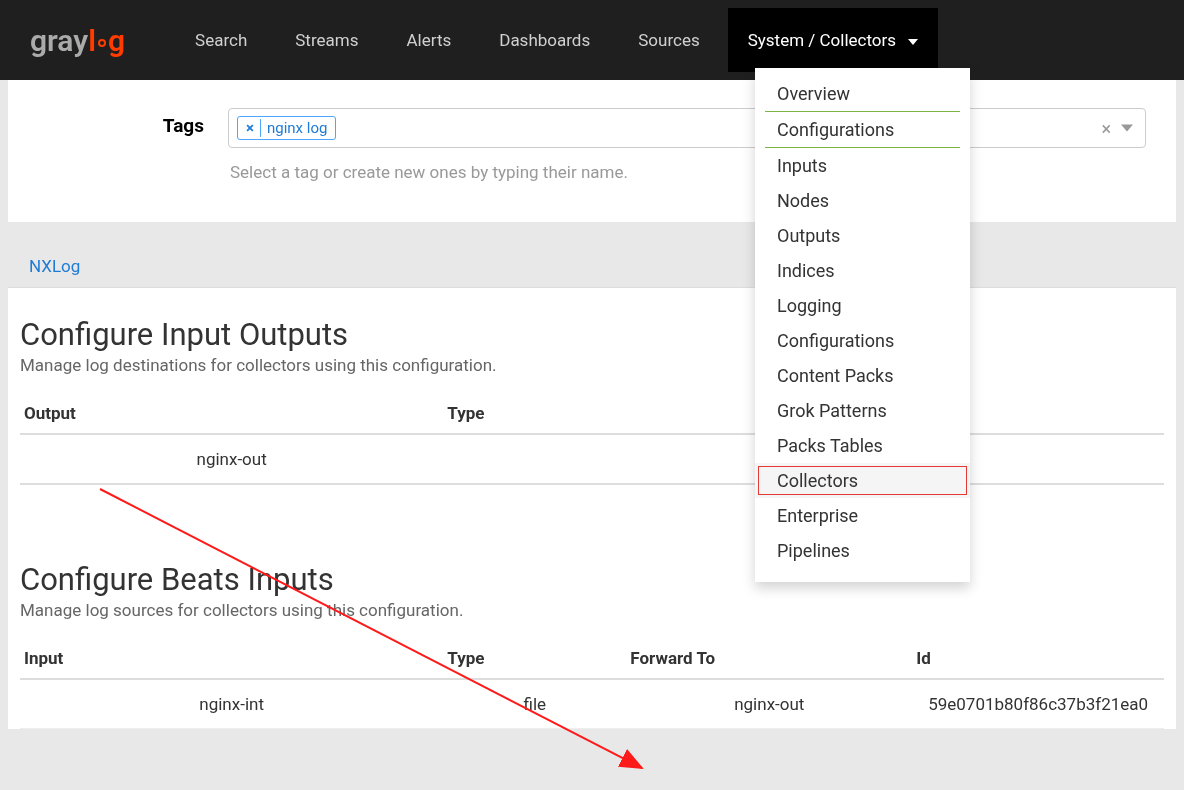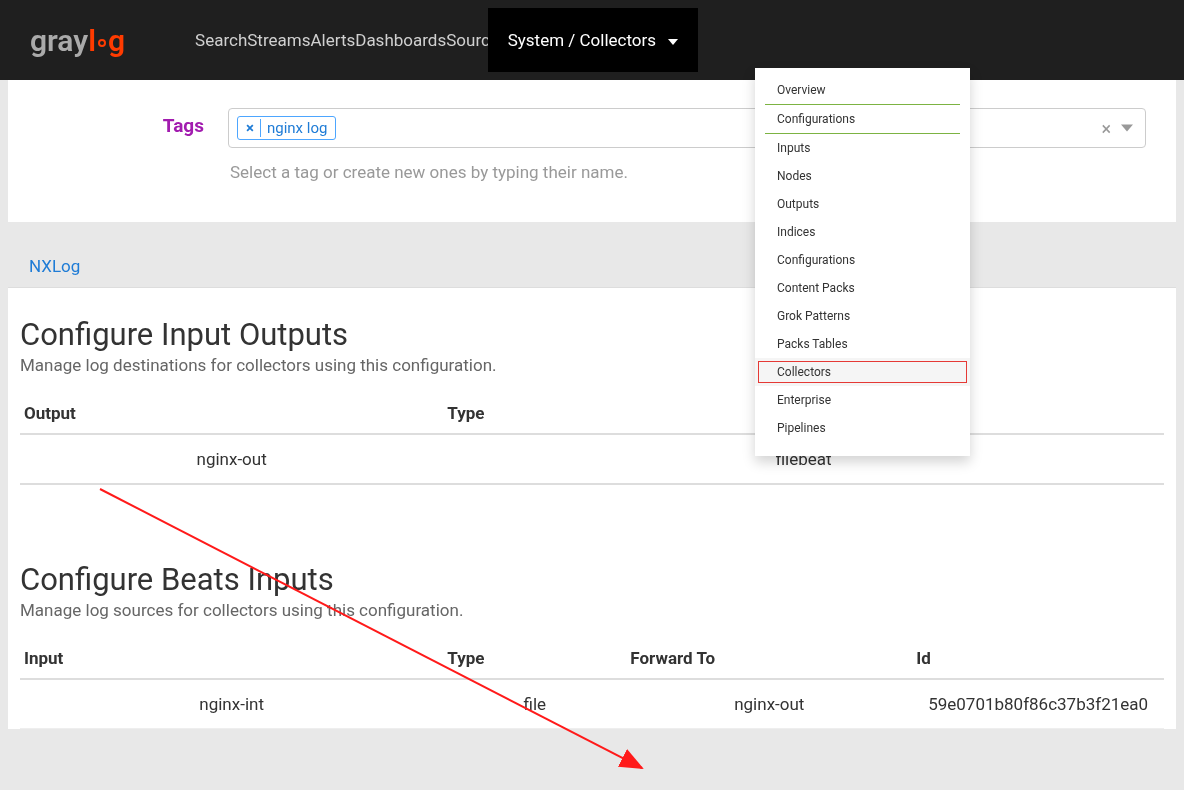--- a/index.html
+++ b/index.html
@@ -2,31 +2,31 @@
 <html><head>
 <meta charset="utf-8">
 <style>
 * { box-sizing: border-box; margin: 0; padding: 0; }
 body { font-family: -apple-system, BlinkMacSystemFont, "Segoe UI", Roboto, "Helvetica Neue", Arial, sans-serif; background: #e8e8e8; color: #333; width: 1184px; }
 .navbar { background: #1f1f1f; height: 80px; display: flex; align-items: center; padding: 0 20px 0 30px; }
 .logo { display: flex; align-items: baseline; margin-right: 70px; }
 .logo-gray { color: #aaa; font-size: 30px; font-weight: 600; }
 .logo-log { color: #ff3b00; font-size: 30px; font-weight: 600; }
 .logo-dot { display: inline-block; width: 8px; height: 8px; border: 2px solid #ff3b00; border-radius: 50%; margin: 0 2px; position: relative; top: -4px; }
-.nav-items { display: flex; }
+.nav-items { display: flex; gap: 48px; }
 .nav-item { color: #d0d0d0; font-size: 17px; cursor: pointer; padding: 22px 0; }
 .nav-item.active-drop { background: #000; color: #fff; padding: 22px 20px; margin: 0 -20px; position: relative; }
 .caret-down { display: inline-block; width: 0; height: 0; border-left: 5px solid transparent; border-right: 5px solid transparent; border-top: 6px solid #fff; margin-left: 8px; vertical-align: middle; }
 .dropdown { position: absolute; top: 68px; left: 755px; width: 215px; background: #fff; box-shadow: 0 6px 12px rgba(0,0,0,0.175); z-index: 1000; padding: 8px 0 14px; }
-.dropdown-item { padding: 7px 22px; color: #333; font-size: 12px; cursor: pointer; position: relative; }
+.dropdown-item { padding: 7px 22px; color: #333; font-size: 18px; cursor: pointer; position: relative; }
 .dropdown-item.green-under { border-bottom: 1px solid #7cb342; margin: 0 10px; padding: 7px 12px; }
 .dropdown-item.highlighted { outline: 1.5px solid #e53935; outline-offset: -4px; background: #f5f5f5; }
 .content-top { background: #fff; margin: 0 8px; padding: 28px 30px 40px; }
 .tags-row { display: flex; align-items: flex-start; }
-.tags-label { width: 190px; text-align: right; font-weight: 700; font-size: 19px; color: #a21caf; padding-right: 24px; padding-top: 6px; }
+.tags-label { width: 190px; text-align: right; font-weight: 700; font-size: 19px; color: #000000; padding-right: 24px; padding-top: 6px; }
 .tags-input-wrap { flex: 1; position: relative; }
 .tags-input { border: 1px solid #ccc; border-radius: 4px; padding: 5px 8px; min-height: 40px; display: flex; align-items: center; gap: 6px; position: relative; }
 .tag-chip { display: inline-flex; align-items: center; border: 1px solid #4da6ff; border-radius: 3px; background: #fff; padding: 2px 8px; font-size: 15px; color: #1f7cd6; }
 .tag-chip-x { color: #1f7cd6; font-weight: 700; margin-right: 6px; cursor: pointer; border-right: 1px solid #4da6ff; padding-right: 6px; }
 .tags-clear { position: absolute; right: 34px; top: 50%; transform: translateY(-50%); color: #999; font-size: 18px; cursor: pointer; }
 .tags-caret { position: absolute; right: 12px; top: 50%; transform: translateY(-50%); width: 0; height: 0; border-left: 6px solid transparent; border-right: 6px solid transparent; border-top: 7px solid #999; cursor: pointer; }
 .tags-help { color: #999; font-size: 17px; margin-top: 14px; margin-left: 2px; }
 .main-area { margin: 20px 8px 0; }
 .tabs-row { display: flex; }
 .tab { background: #fff; border: 1px solid #ddd; border-bottom: none; border-radius: 4px 4px 0 0; padding: 12px 20px; font-size: 17px; cursor: pointer; position: relative; top: 1px; }
@@ -66,20 +66,21 @@
   </div>
 </div>
 
 <div class="dropdown">
   <div class="dropdown-item green-under">Overview</div>
   <div class="dropdown-item green-under">Configurations</div>
   <div class="dropdown-item">Inputs</div>
   <div class="dropdown-item">Nodes</div>
   <div class="dropdown-item">Outputs</div>
   <div class="dropdown-item">Indices</div>
+  <div class="dropdown-item">Logging</div>
   <div class="dropdown-item">Configurations</div>
   <div class="dropdown-item">Content Packs</div>
   <div class="dropdown-item">Grok Patterns</div>
   <div class="dropdown-item">Packs Tables</div>
   <div class="dropdown-item highlighted">Collectors</div>
   <div class="dropdown-item">Enterprise</div>
   <div class="dropdown-item">Pipelines</div>
 </div>
 
 <div class="content-top">

